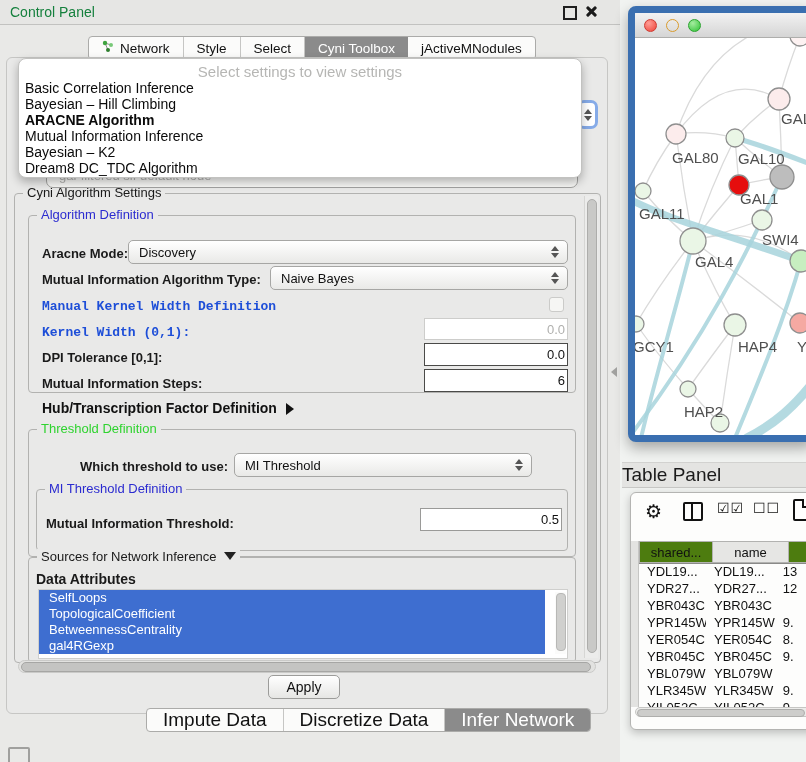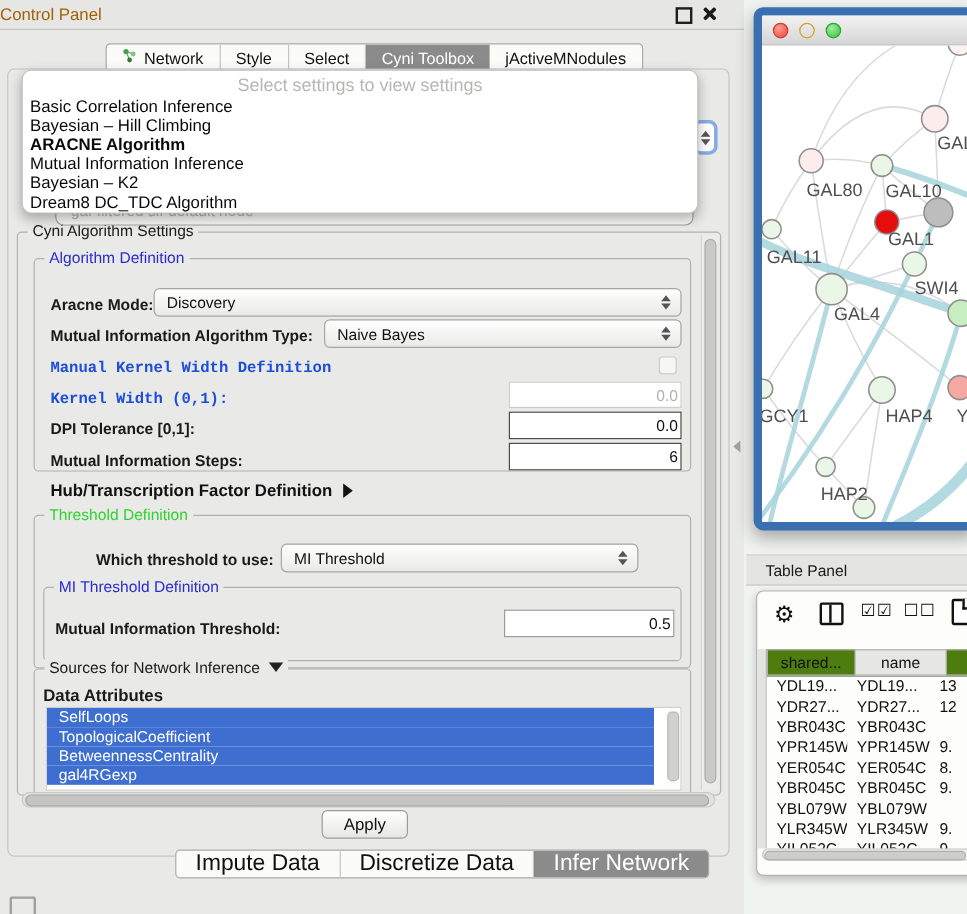--- a/index.html
+++ b/index.html
@@ -1,21 +1,21 @@
 <!DOCTYPE html>
 <html><head>
 <meta charset="utf-8">
 <style>
   html,body{margin:0;padding:0;}
   .root{position:relative;width:806px;height:762px;background:#e9e9e7;overflow:hidden;
         font-family:"Liberation Sans",sans-serif;color:#111;}
   
   .cp-titlebar{position:absolute;left:0;top:8;width:620px;height:24px;background:#e6e6e4;
                border-bottom:1px solid #c2c2c0;display:flex;align-items:center;}
-  .cp-title{font-size:14px;color:#a16207;text-align:center;}
+  .cp-title{font-size:14px;color:#15803d;margin-left:10px;text-align:center;}
   .float-icon{position:absolute;left:563px;top:6px;width:10px;height:10px;border:2px solid #1f1f1f;}
   .close-icon{position:absolute;left:585px;top:5px;width:13px;height:13px;}
   .close-icon::before,.close-icon::after{content:"";position:absolute;left:5px;top:0;width:3px;height:13px;
                background:#1a1a1a;border-radius:1px;}
   .close-icon::before{transform:rotate(45deg);}  .close-icon::after{transform:rotate(-45deg);}
   .cp-tabrow{position:absolute;left:88px;top:36px;height:22px;display:flex;background:#fbfbfa;
              border:1px solid #ababa9;border-radius:4px;overflow:hidden;}
   .tab{display:flex;align-items:center;padding:0 13px;font-size:13.5px;border-right:1px solid #c6c6c4;cursor:default;}
   .tab:last-child{border-right:none;}
   .tab.selected{background:#8b8b8b;color:#fff;border-right:none;}
@@ -86,21 +86,21 @@
   .tl.red{background:radial-gradient(circle at 35% 30%,#ff9d96,#ee4338);border:1px solid #ce3a31;box-sizing:border-box;}
   .tl.yellow{background:radial-gradient(circle at 35% 30%,#ffe09a,#f8b633;);border:1px solid #d99b2c;box-sizing:border-box;}
   .tl.green{background:radial-gradient(circle at 35% 30%,#a5eca0,#2fc234);border:1px solid #2aa32e;box-sizing:border-box;}
   .net-canvas{position:relative;width:172px;height:398px;overflow:hidden;background:#fff;}
   .edge-thin{fill:none;stroke:#dadada;stroke-width:1.3;}
   .edge-teal{fill:none;stroke:#a7d4dc;stroke-linecap:round;opacity:.85;}
   .net-node{stroke:#8f8f8f;stroke-width:1.3;}
   .net-label{font-family:"Liberation Sans",sans-serif;font-size:15px;fill:#4f4f4f;}
   .tp-bar{position:absolute;left:622px;top:462px;width:184px;height:24px;background:#e4e4e2;
           border-top:1px solid #d2d2d0;border-bottom:1px solid #c8c8c6;display:flex;align-items:center;}
-  .tp-bar span{font-size:13px;margin-left:16px;color:#1a1a1a;}
+  .tp-bar span{font-size:19px;color:#1a1a1a;}
   .tbl-win{position:absolute;left:630px;top:492px;width:184px;height:236px;background:#fdfdfc;border:1px solid #b4b4b2;
            border-radius:6px;box-shadow:0 3px 8px rgba(0,0,0,.22);}
   .tbl-toolbar{position:absolute;left:0;top:0;width:100%;height:44px;}
   .gear{position:absolute;left:14px;top:7px;font-size:19px;color:#111;}
   .panes{position:absolute;left:52px;top:9px;width:16px;height:15px;border:2px solid #111;border-radius:2px;}
   .panes::after{content:"";position:absolute;left:6px;top:0;width:2px;height:15px;background:#111;}
   .cbpair{position:absolute;top:7px;font-size:14px;color:#111;letter-spacing:1px;}
   .docic{position:absolute;left:162px;top:6px;width:14px;height:18px;border:2px solid #111;border-radius:2px;background:#fff;}
   .docic::after{content:"";position:absolute;right:-2px;top:-2px;width:7px;height:7px;background:#fdfdfc;border-left:2px solid #111;border-bottom:2px solid #111;}
   .tbl-gutter{position:absolute;left:0;top:48px;width:7px;height:166px;background:#e3e3e1;border-right:1px solid #c6c6c4;}

